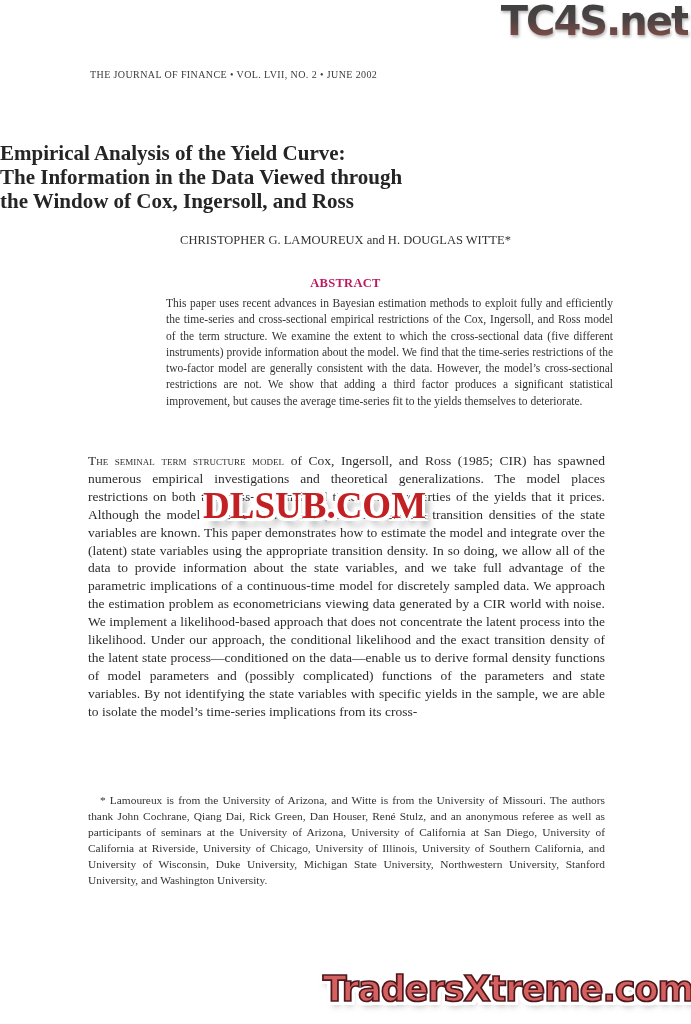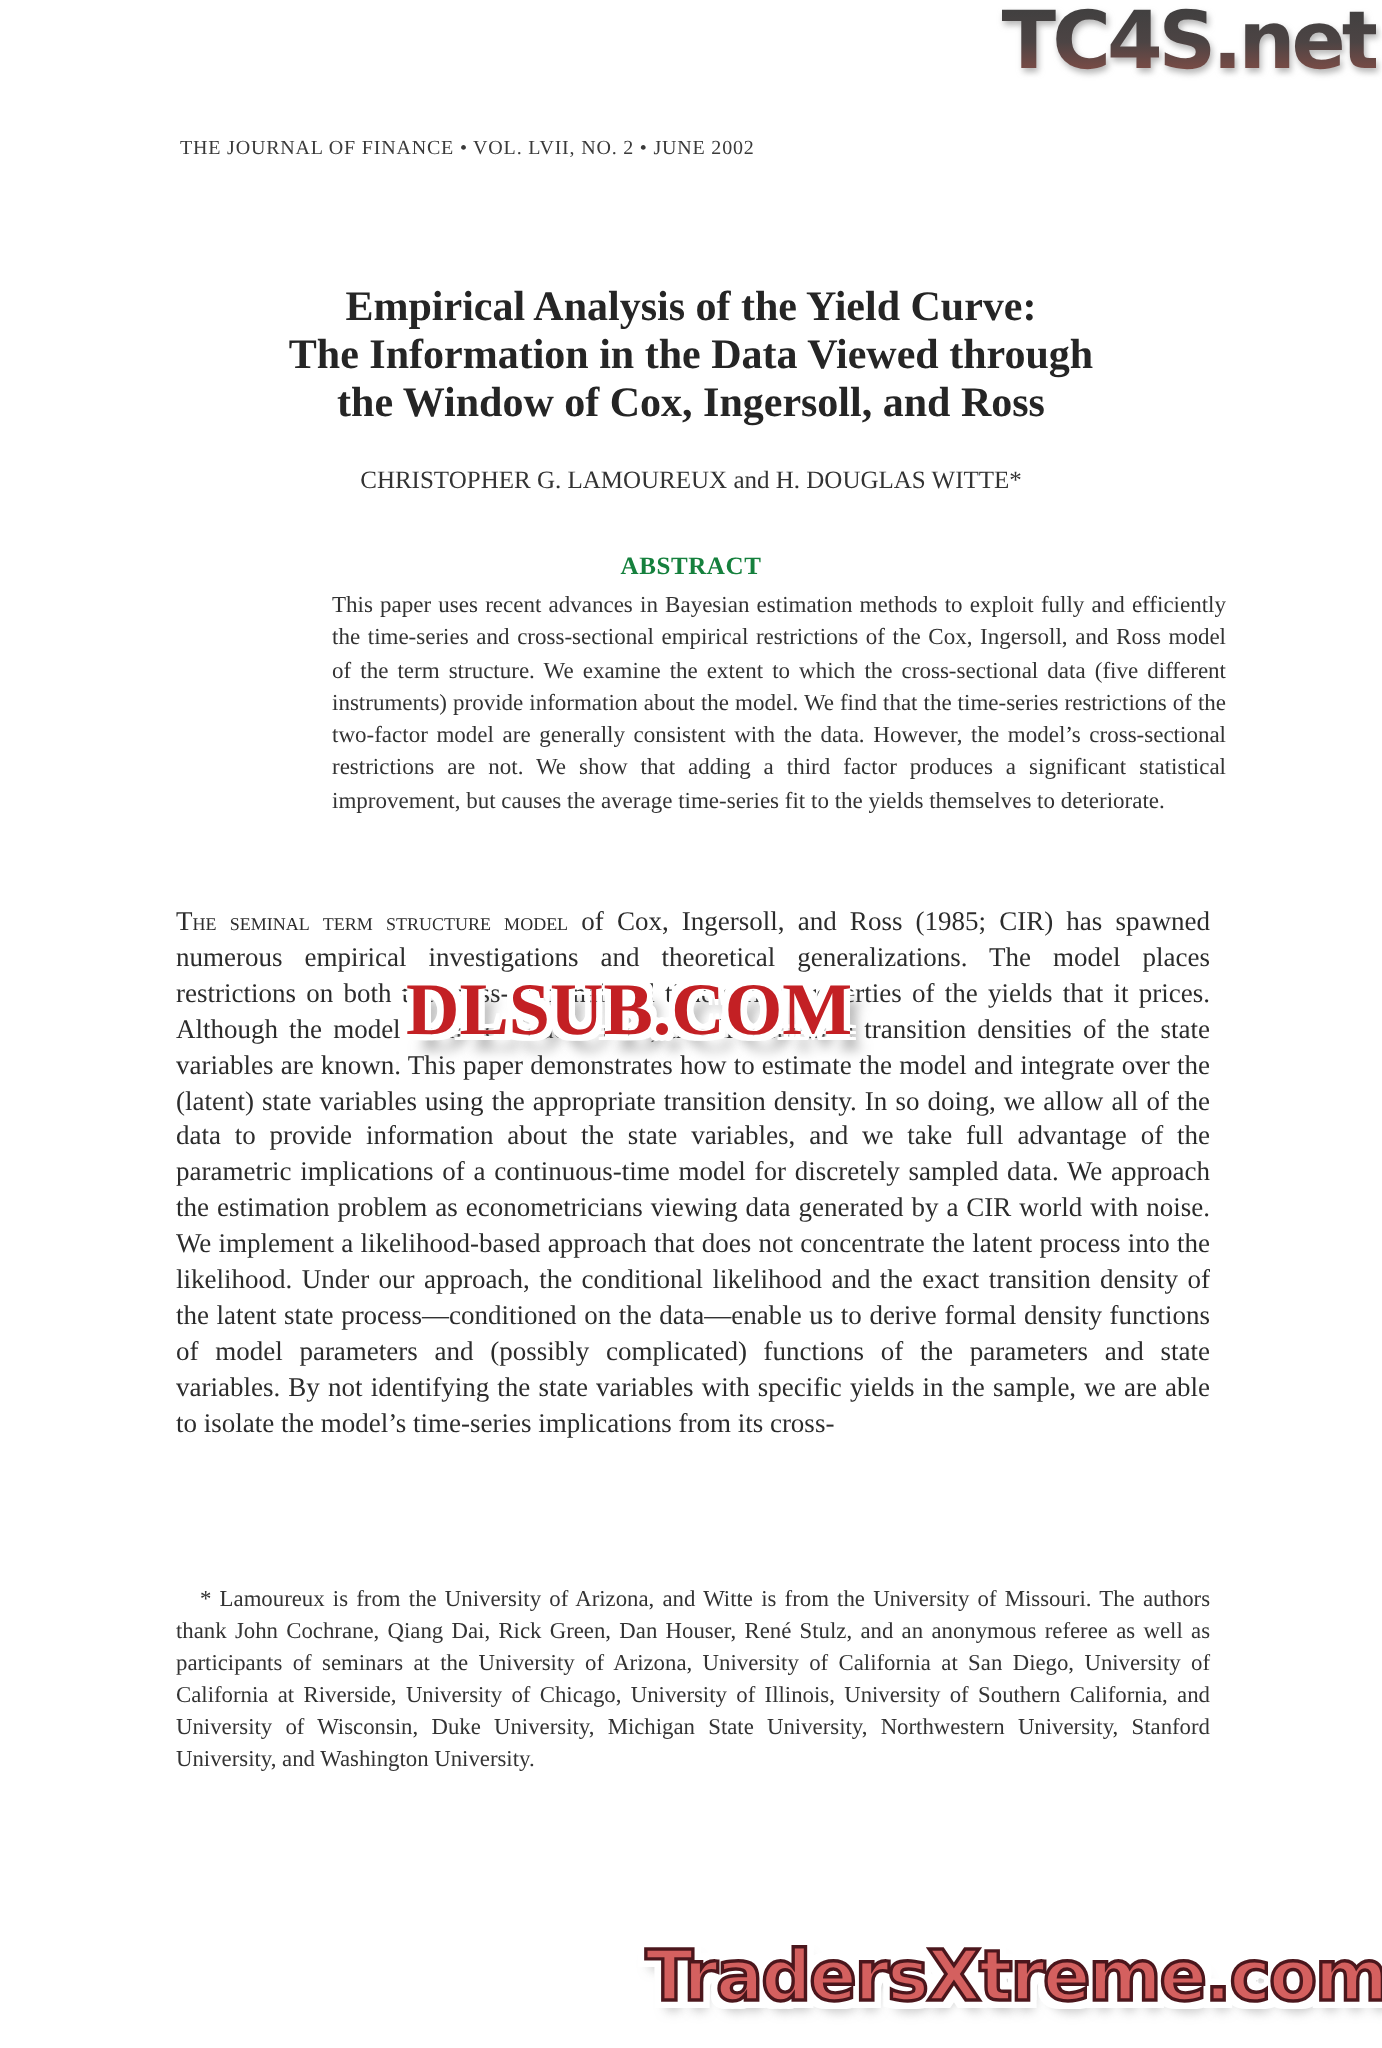--- a/index.html
+++ b/index.html
@@ -74,21 +74,21 @@
     top: 69px;
     font-size: 10px;
     letter-spacing: 0.4px;
     color: #3a3a3a;
   }
   .paper-title {
     position: absolute;
     left: 0;
     top: 141px;
     width: 691px;
-    text-align: center;
+    text-align: left;
     font-weight: 700;
     font-size: 21px;
     line-height: 24px;
     color: #252525;
   }
   .authors-line {
     position: absolute;
     left: 0;
     top: 233px;
     width: 691px;
@@ -98,21 +98,21 @@
   }
   .abstract-heading {
     position: absolute;
     left: 0;
     top: 276px;
     width: 691px;
     text-align: center;
     font-weight: 700;
     font-size: 12.5px;
     letter-spacing: 0.3px;
-    color: #15803d;
+    color: #be185d;
   }
   .abstract-text {
     position: absolute;
     left: 123px;
     top: 295px;
     width: 447px;
     font-size: 11.5px;
     line-height: 16.3px;
     text-align: justify;
     color: #333;

